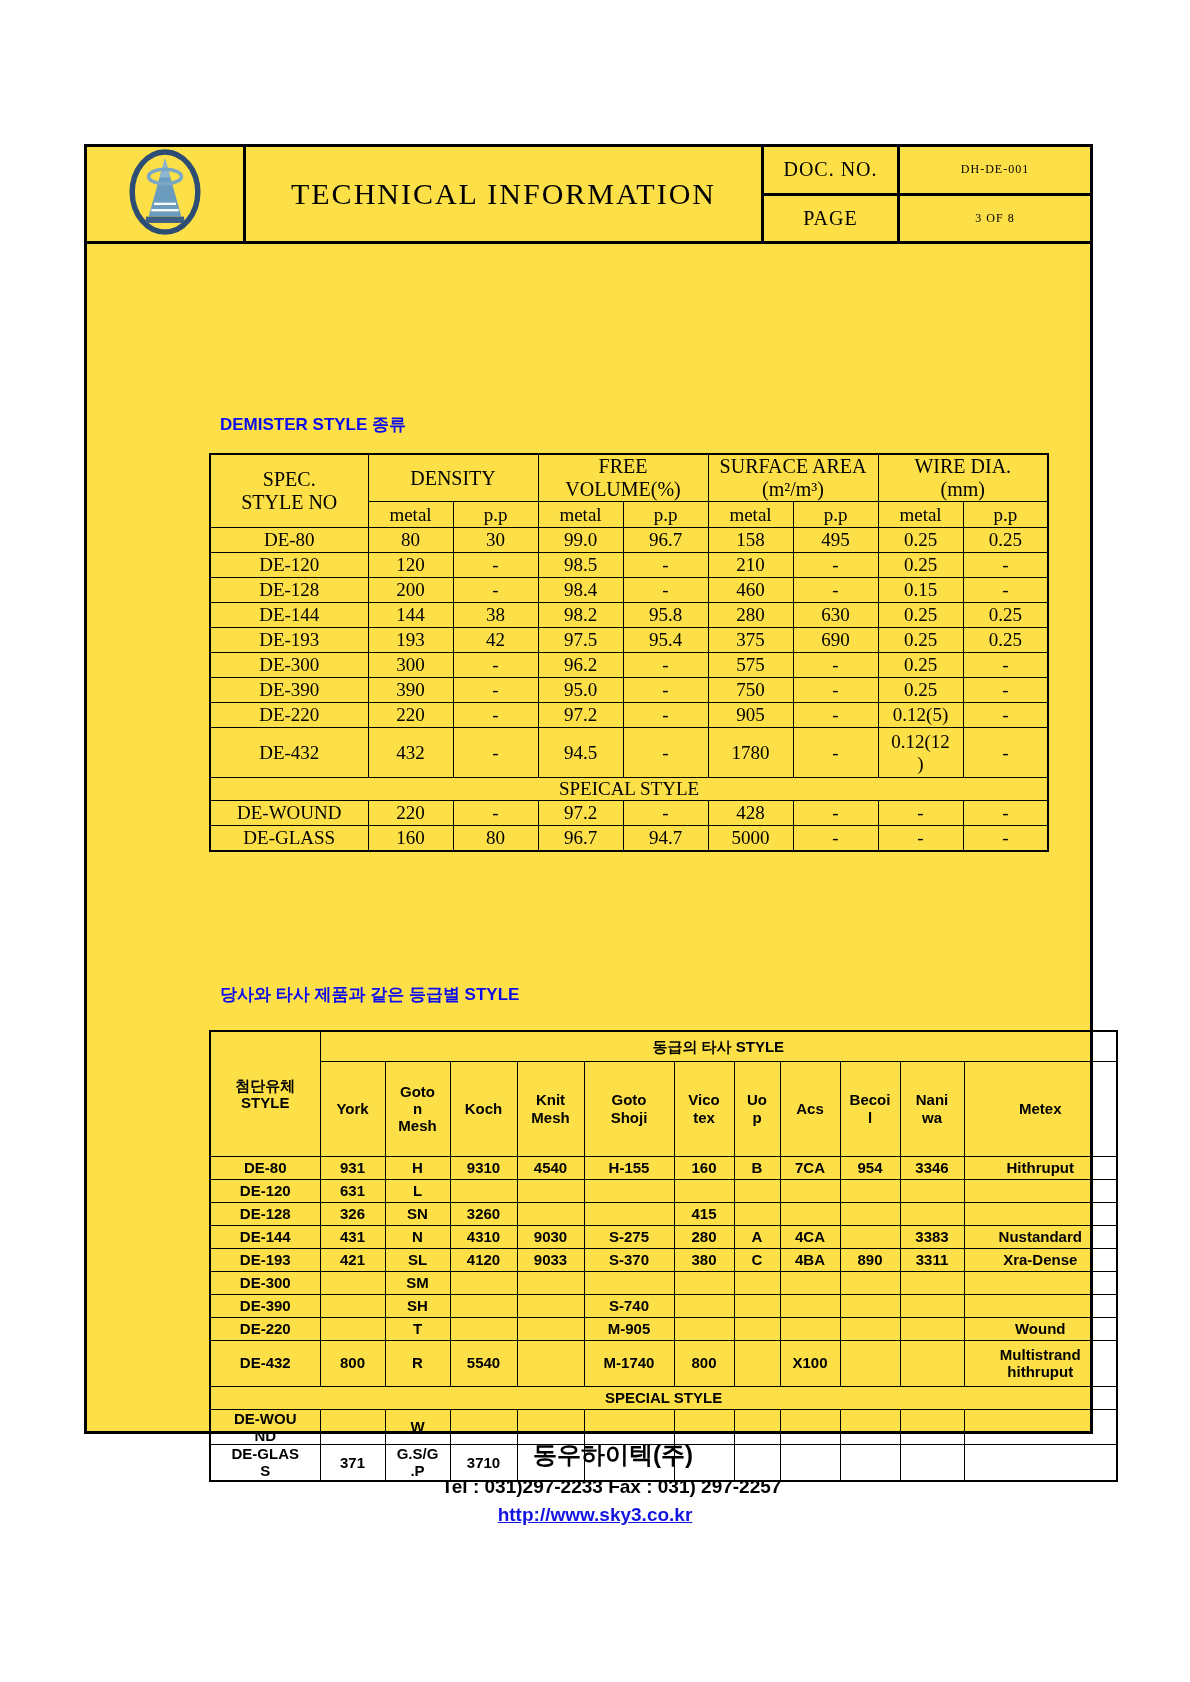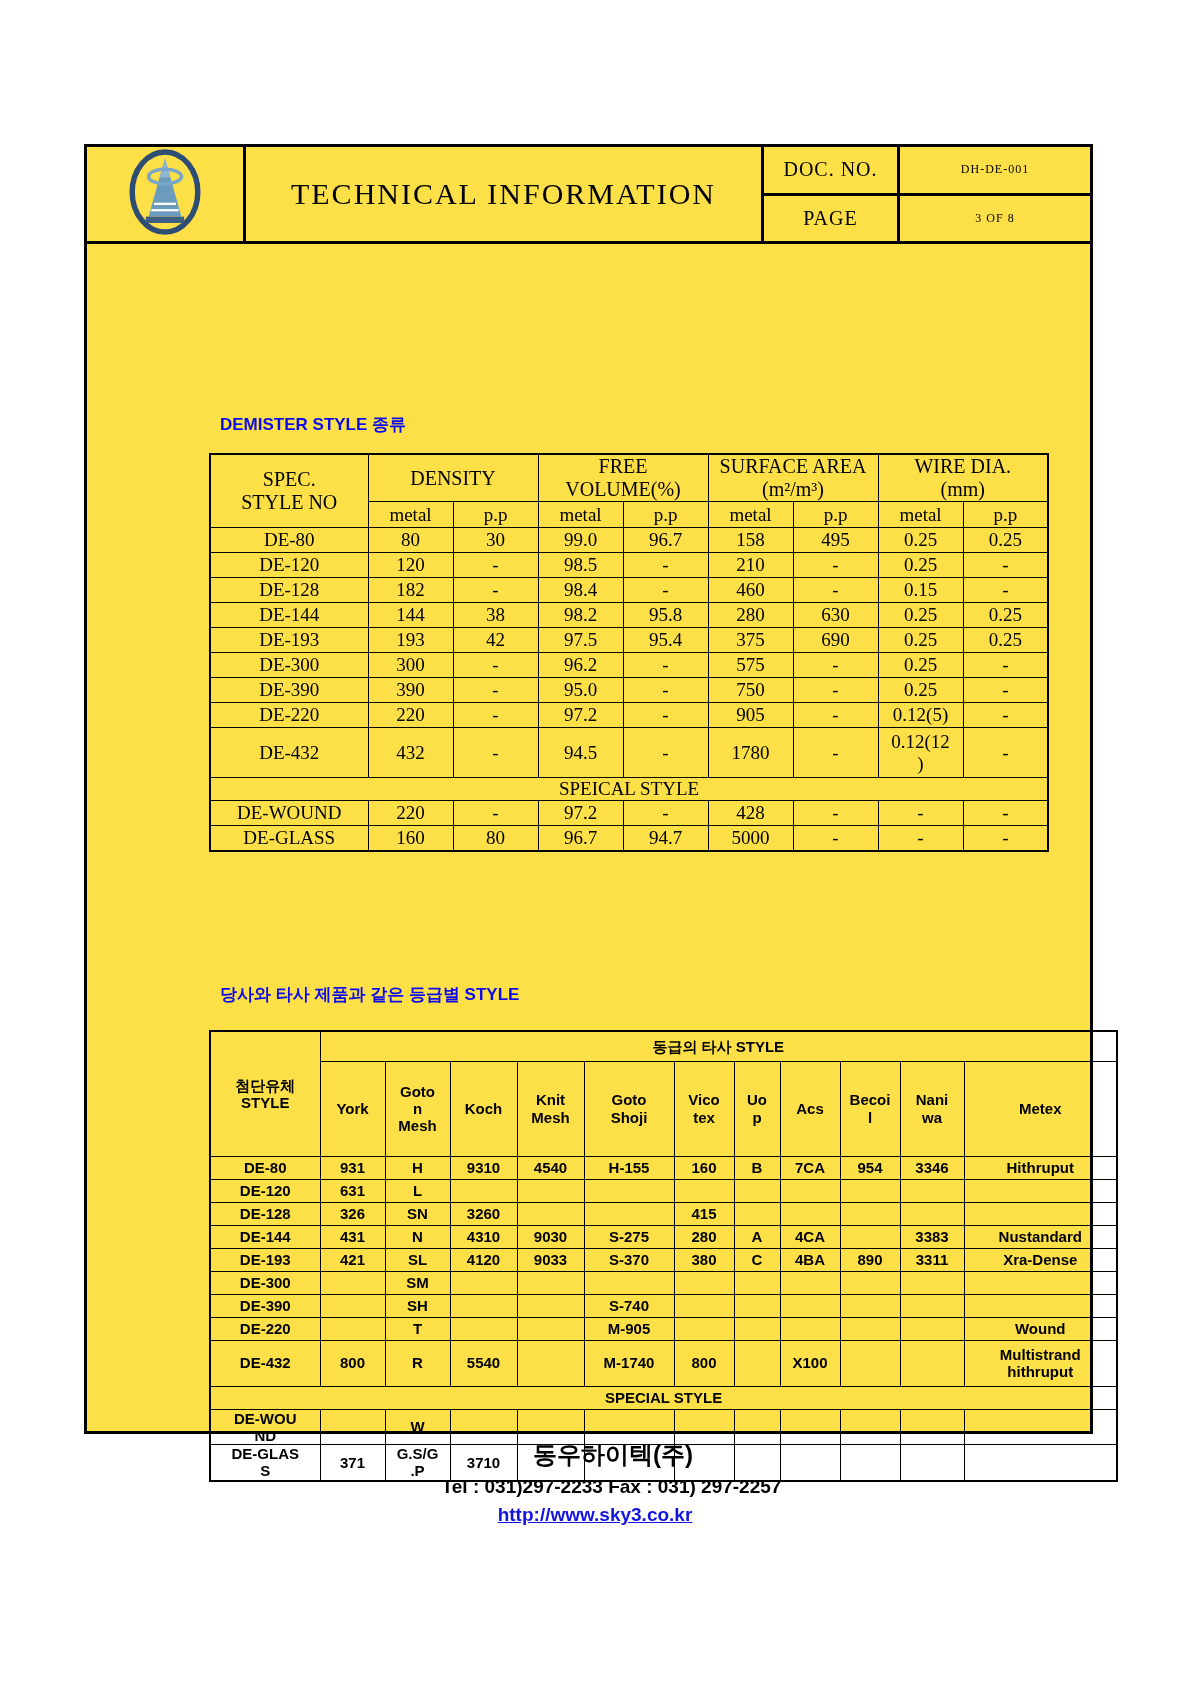--- a/index.html
+++ b/index.html
@@ -151,21 +151,21 @@
               <td>-</td>
               <td>98.5</td>
               <td>-</td>
               <td>210</td>
               <td>-</td>
               <td>0.25</td>
               <td>-</td>
             </tr>
             <tr>
               <td>DE-128</td>
-              <td>182</td>
+              <td>200</td>
               <td>-</td>
               <td>98.4</td>
               <td>-</td>
               <td>460</td>
               <td>-</td>
               <td>0.15</td>
               <td>-</td>
             </tr>
             <tr>
               <td>DE-144</td>

